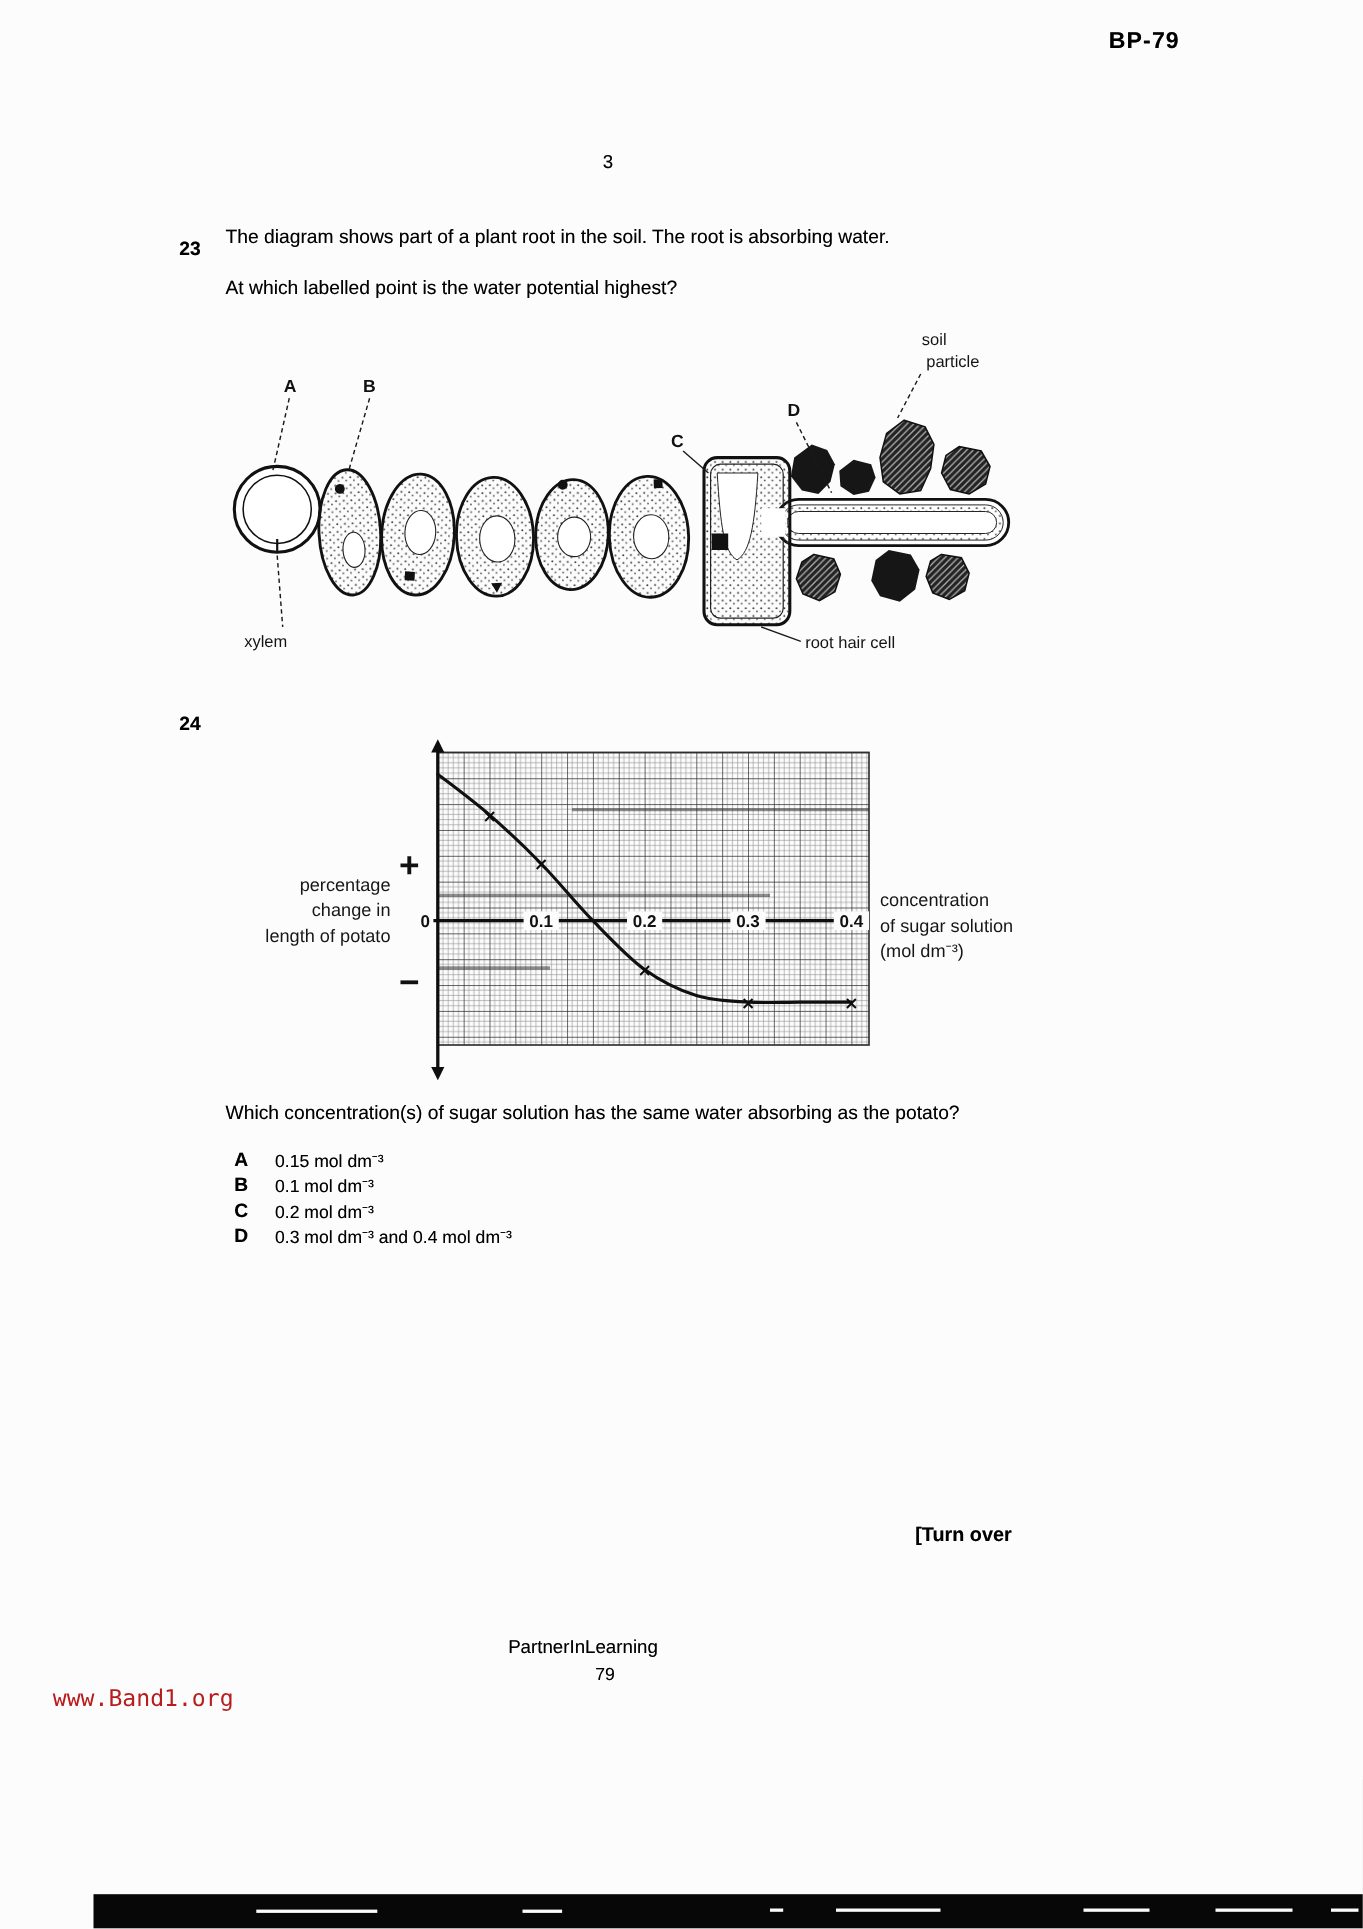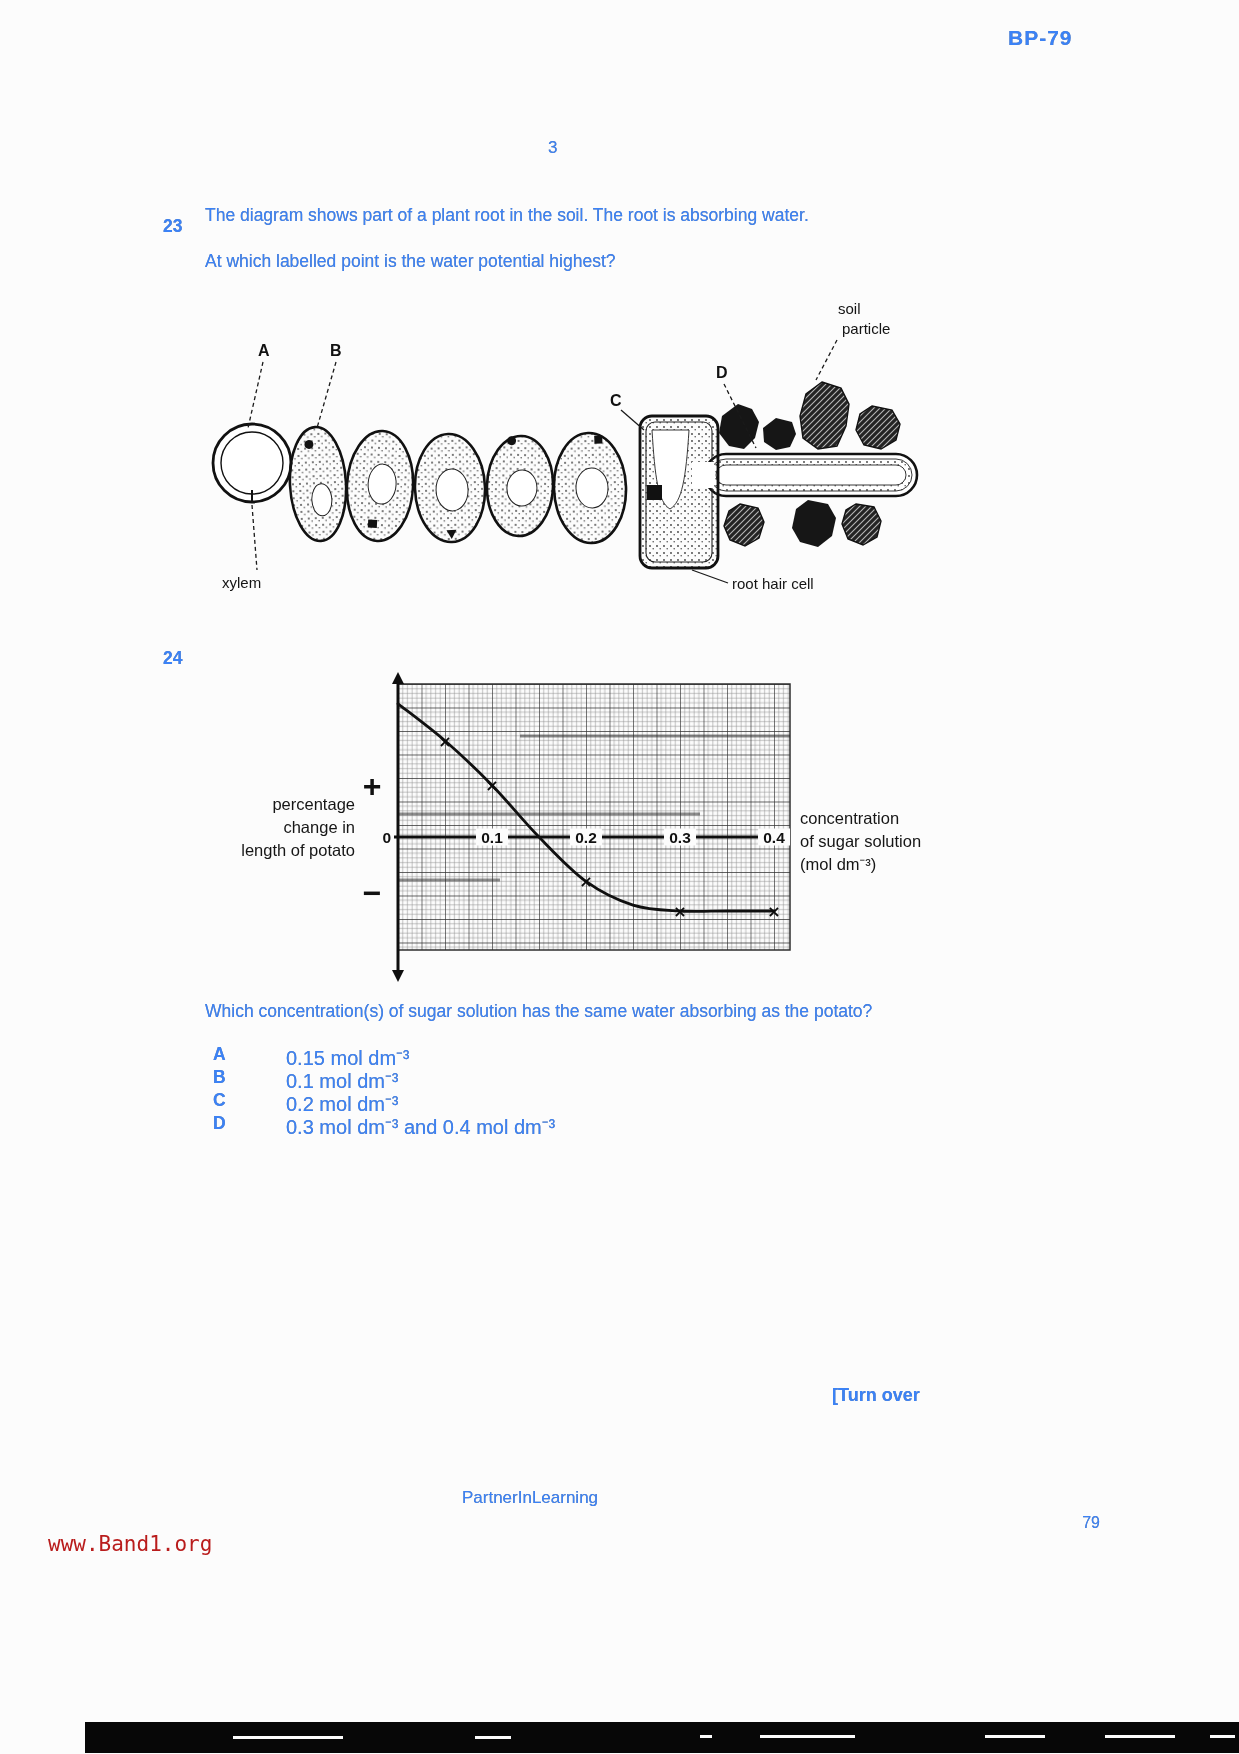--- a/index.html
+++ b/index.html
@@ -2,28 +2,28 @@
 <html><head>
 <meta charset="utf-8">
 <style>
   html,body{margin:0;padding:0;background:#d9d9d9;}
   .page{
     position:relative;width:1239px;height:1754px;margin:0 auto;
     background:#fcfcfc;color:#161616;
     font-family:"Liberation Sans",sans-serif;overflow:hidden;
   }
   .abs{position:absolute;}
-  .scan-text{color:#3b82f6;text-shadow:0 0 0.5px rgba(40,40,40,.55);}
+  .scan-text{color:#000000;text-shadow:0 0 0.5px rgba(40,40,40,.55);}
   .doc-code{font-size:21px;font-weight:600;letter-spacing:1px;}
   .pageno{font-size:17px;}
   .qnum{font-size:17.5px;font-weight:bold;}
   .qtext{font-size:17.5px;line-height:23px;}
   .intro{font-size:17.5px;line-height:23px;text-align:justify;}
   .optletter{font-size:17.5px;font-weight:bold;}
-  .opttext{font-size:20px;margin-left:36px;}
+  .opttext{font-size:16px;}
   .turnover{font-size:18px;font-weight:bold;}
   .brand{font-size:17px;}
   .bottomno{font-size:16px;}
   .watermark{font-family:"DejaVu Sans Mono",monospace;font-size:21px;color:#b91c1c;}
   .bar{background:#070707;}
   .bar-dash{position:absolute;background:#fbfbfb;height:3px;}
 
   
   .diag-label{font-family:"Liberation Sans",sans-serif;font-size:15px;fill:#141414;}
   .diag-letter{font-family:"Liberation Sans",sans-serif;font-size:16px;font-weight:bold;fill:#111;}
@@ -201,21 +201,21 @@
   <div class="abs scan-text opttext" style="left:250px;top:1044px;">0.15 mol dm⁻³</div>
   <div class="abs scan-text optletter" style="left:213px;top:1067px;">B</div>
   <div class="abs scan-text opttext" style="left:250px;top:1067px;">0.1 mol dm⁻³</div>
   <div class="abs scan-text optletter" style="left:213px;top:1090px;">C</div>
   <div class="abs scan-text opttext" style="left:250px;top:1090px;">0.2 mol dm⁻³</div>
   <div class="abs scan-text optletter" style="left:213px;top:1113px;">D</div>
   <div class="abs scan-text opttext" style="left:250px;top:1113px;">0.3 mol dm⁻³ and 0.4 mol dm⁻³</div>
 
   <div class="abs scan-text turnover" style="left:832px;top:1385px;">[Turn over</div>
   <div class="abs scan-text brand" style="left:0;top:1488px;width:1060px;text-align:center;">PartnerInLearning</div>
-  <div class="abs scan-text bottomno" style="left:0;top:1514px;width:1100px;text-align:right;">79</div>
+  <div class="abs scan-text bottomno" style="left:0;top:1514px;width:1100px;text-align:center;">79</div>
   <div class="abs watermark" style="left:48px;top:1532px;">www.Band1.org</div>
 
   <div class="abs bar" style="left:85px;top:1722px;width:1154px;height:31px;">
     <div class="bar-dash" style="left:148px;top:14px;width:110px;"></div>
     <div class="bar-dash" style="left:390px;top:14px;width:36px;"></div>
     <div class="bar-dash" style="left:615px;top:13px;width:12px;"></div>
     <div class="bar-dash" style="left:675px;top:13px;width:95px;"></div>
     <div class="bar-dash" style="left:900px;top:13px;width:60px;"></div>
     <div class="bar-dash" style="left:1020px;top:13px;width:70px;"></div>
     <div class="bar-dash" style="left:1125px;top:13px;width:25px;"></div>

